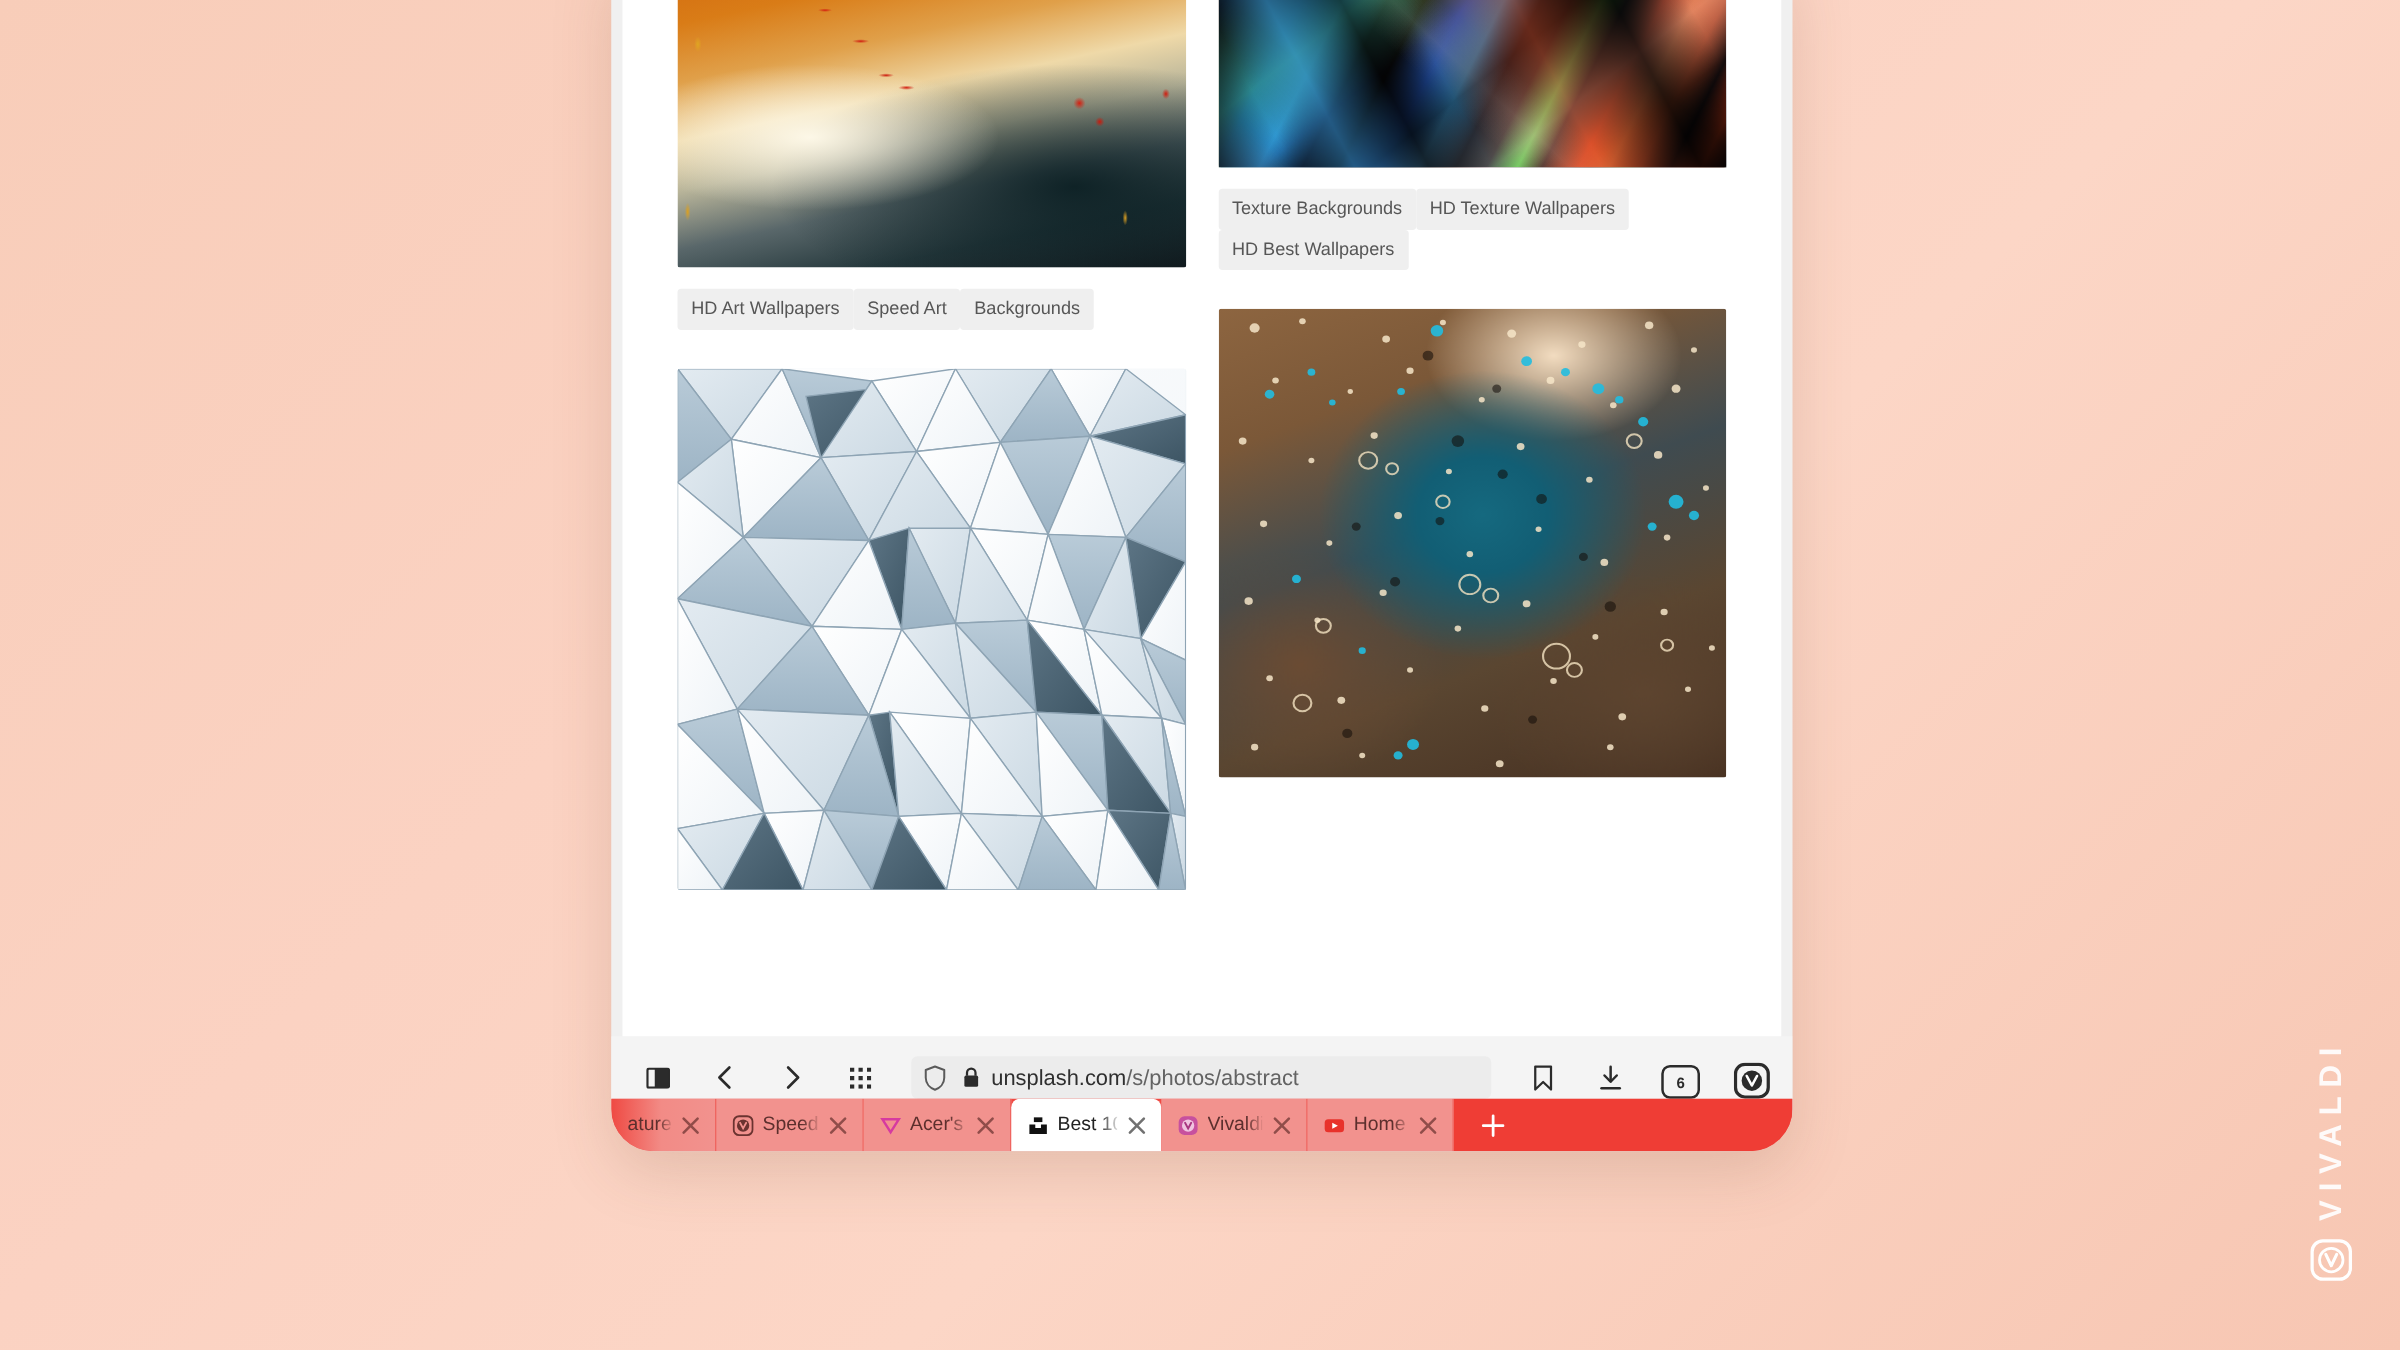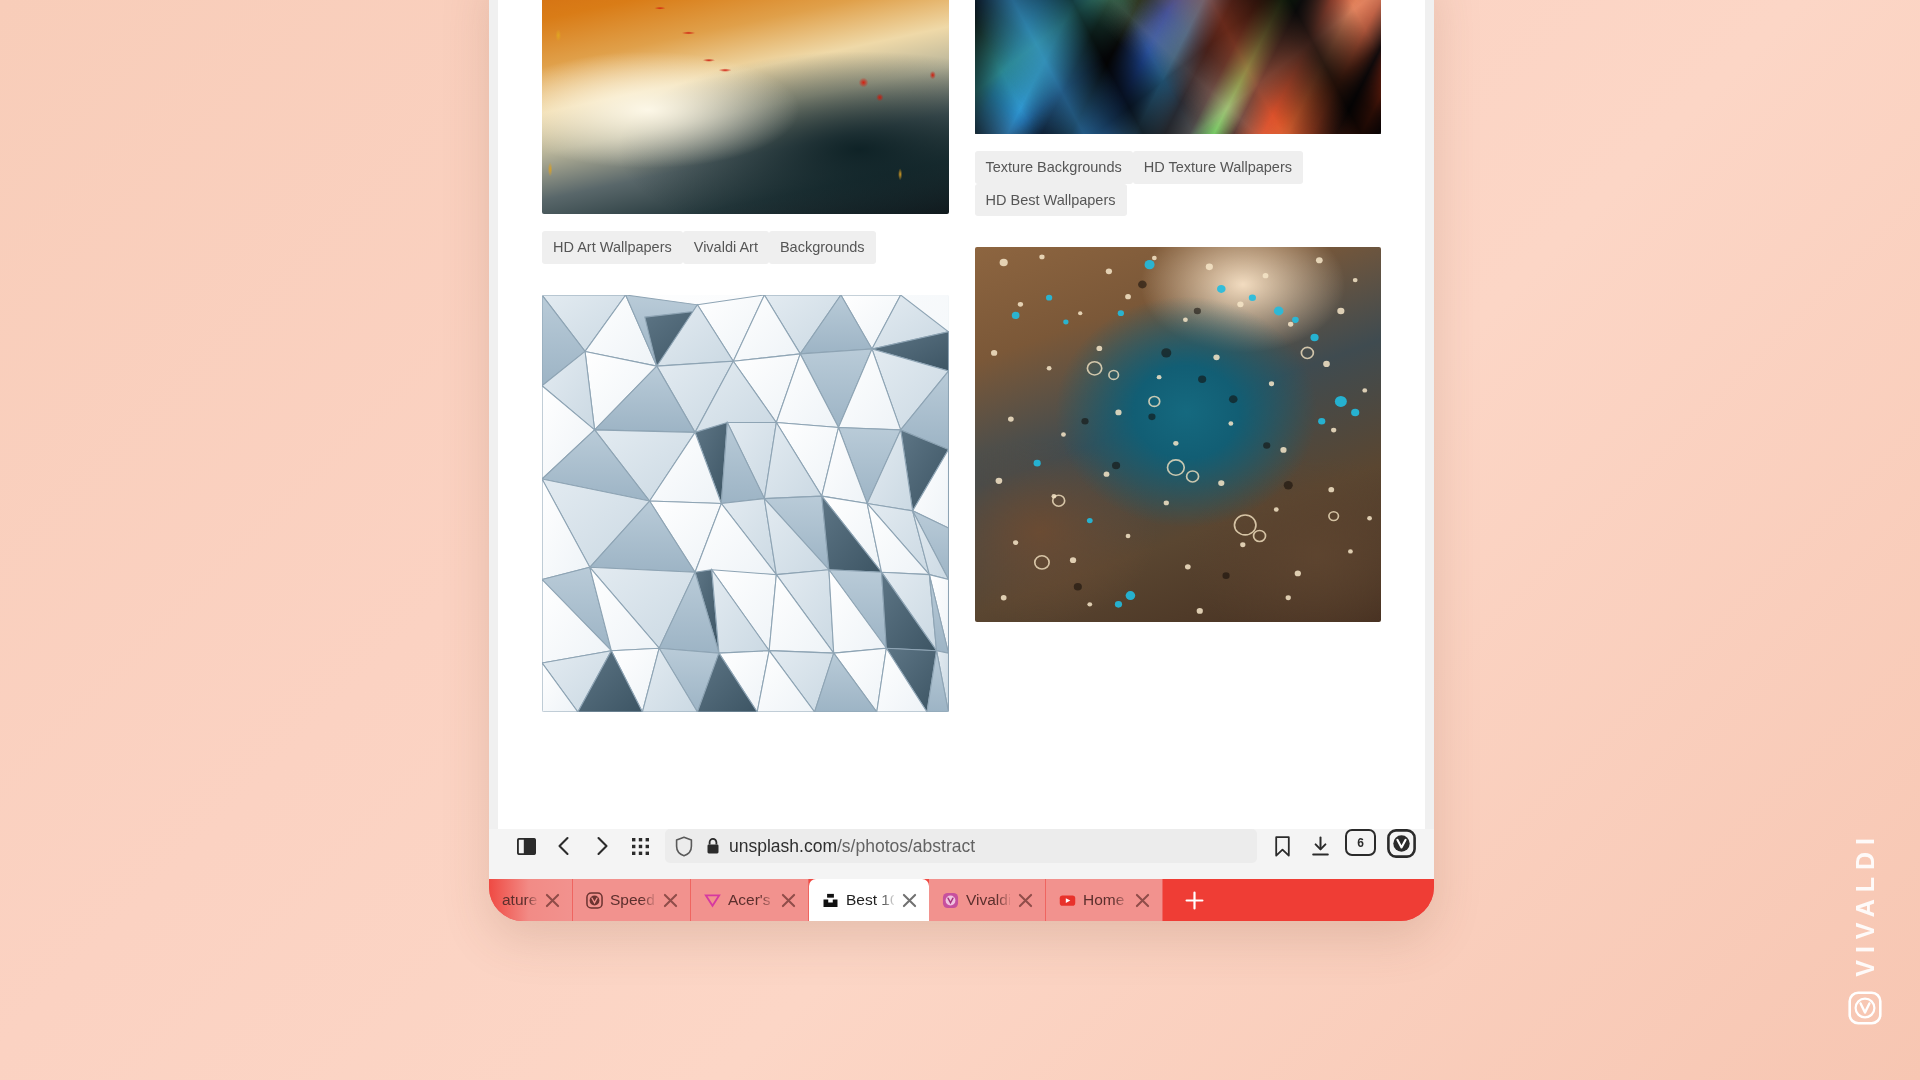--- a/index.html
+++ b/index.html
@@ -118,23 +118,23 @@
     overflow: hidden;
   }
   .ph-oil svg { position: absolute; inset: 0; width: 100%; height: 100%; }
 
   
   #toolbar {
     flex: 0 0 auto;
     height: 50px;
     background: #f4f4f4;
     display: flex;
-    align-items: flex-start;
+    align-items: flex-end;
     padding: 0 18px 0 18px;
-    gap: 0;
+    gap: 16px;
   }
   .tb-btn {
     width: 38px; height: 34px;
     display: flex; align-items: center; justify-content: center;
     border-radius: 4px;
     color: #2b2b2b;
     flex: 0 0 auto;
   }
   .urlbar {
     flex: 1 1 auto;
@@ -253,21 +253,21 @@
 
   <div id="page-content">
     <div class="masonry">
 
       <div class="col">
 
         <div class="card">
           <div class="photo ph-paint" aria-label="Orange and teal abstract painting with red paint splatter"></div>
           <div class="tagrow">
             <span class="tag">HD Art Wallpapers</span>
-            <span class="tag">Vivaldi Art</span>
+            <span class="tag">Speed Art</span>
             <span class="tag">Backgrounds</span>
           </div>
         </div>
 
         <div class="card" style="margin-top:31px">
           <div class="photo ph-geo" aria-label="White and pale blue triangular geometric facade">
             <svg viewBox="0 0 340 340" preserveAspectRatio="none">
               <defs>
                 <linearGradient id="gw" x1="0" y1="0" x2="1" y2="1">
                   <stop offset="0" stop-color="#ffffff"></stop>

